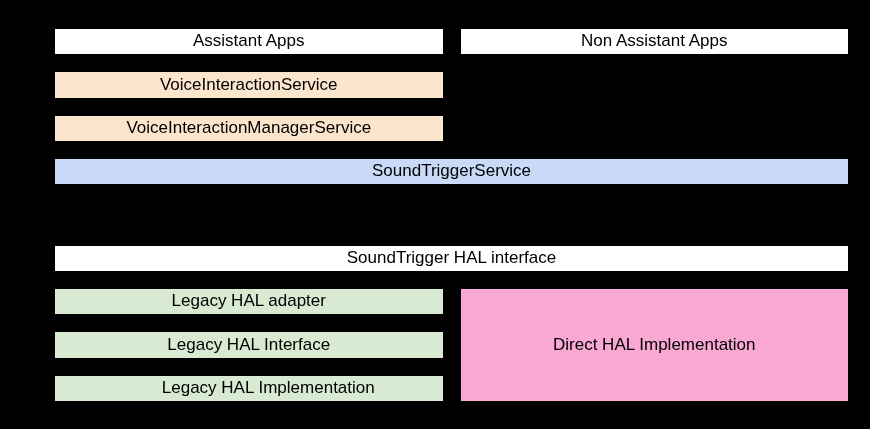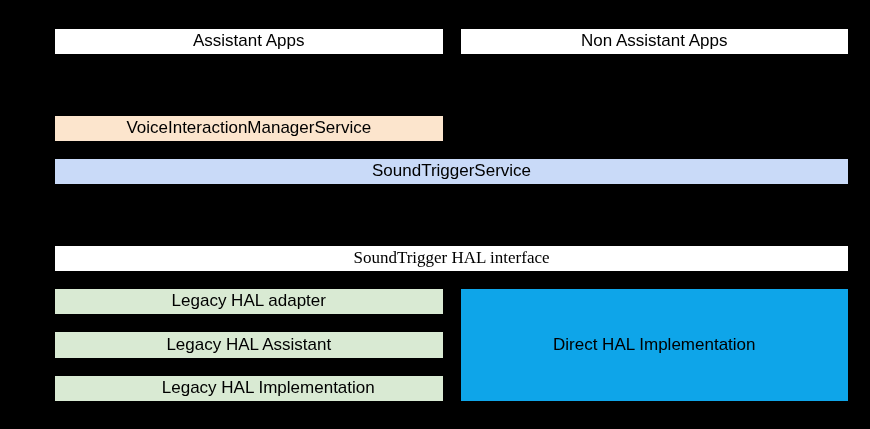--- a/index.html
+++ b/index.html
@@ -40,47 +40,48 @@
     background: #ffffff;
   }
   
   .cell-assistant-apps                 { grid-area: 1 / 1 / 2 / 2; }
   .cell-non-assistant-apps             { grid-area: 1 / 2 / 2 / 3; }
   .cell-voice-interaction-service      { grid-area: 2 / 1 / 3 / 2; }
   .cell-voice-interaction-manager      { grid-area: 3 / 1 / 4 / 2; }
   .cell-sound-trigger-manager          { grid-area: 2 / 2 / 4 / 3; }
   .cell-sound-trigger-service          { grid-area: 4 / 1 / 5 / 3; }
   .cell-sound-trigger-middleware       { grid-area: 5 / 1 / 6 / 3; }
-  .cell-sound-trigger-hal-interface    { grid-area: 6 / 1 / 7 / 3; font-family: Liberation Serif, serif; }
+  .cell-sound-trigger-hal-interface    { grid-area: 6 / 1 / 7 / 3; }
   .cell-legacy-hal-adapter             { grid-area: 7 / 1 / 8 / 2; }
   .cell-legacy-hal-interface           { grid-area: 8 / 1 / 9 / 2; }
   .cell-legacy-hal-implementation      { grid-area: 9 / 1 / 10 / 2; padding-left: 39px; }
   .cell-direct-hal-implementation      { grid-area: 7 / 2 / 10 / 3; }
 </style>
 </head>
 <body>
 
 <div id="canvas">
   <div id="stack-diagram">
 
     <div class="cell cell-assistant-apps" style="background-color: rgb(255, 255, 255);">Assistant Apps</div>
 
     <div class="cell cell-non-assistant-apps" style="background-color: rgb(255, 255, 255);">Non Assistant Apps</div>
 
+    <div class="cell cell-voice-interaction-service" style="background-color: rgb(252, 229, 205);">VoiceInteractionService</div>
 
 
     <div class="cell cell-voice-interaction-manager" style="background-color: rgb(252, 229, 205);">VoiceInteractionManagerService</div>
 
     <div class="cell cell-sound-trigger-service" style="background-color: rgb(201, 218, 248);">SoundTriggerService</div>
 
 
     <div class="cell cell-sound-trigger-hal-interface" style="background-color: rgb(255, 255, 255);">SoundTrigger HAL interface</div>
 
     <div class="cell cell-legacy-hal-adapter" style="background-color: rgb(217, 234, 211);">Legacy HAL adapter</div>
 
-    <div class="cell cell-direct-hal-implementation" style="background-color: #0ea5e9; text-align: right;">Direct HAL Implementation</div>
+    <div class="cell cell-direct-hal-implementation" style="background-color: #f9a8d4; text-align: right;">Direct HAL Implementation</div>
 
-    <div class="cell cell-legacy-hal-interface" style="background-color: rgb(217, 234, 211);">Legacy HAL Assistant</div>
+    <div class="cell cell-legacy-hal-interface" style="background-color: rgb(217, 234, 211);">Legacy HAL Interface</div>
 
     <div class="cell cell-legacy-hal-implementation" style="background-color: rgb(217, 234, 211);">Legacy HAL Implementation</div>
 
   </div>
 </div>
 
 </body></html>

